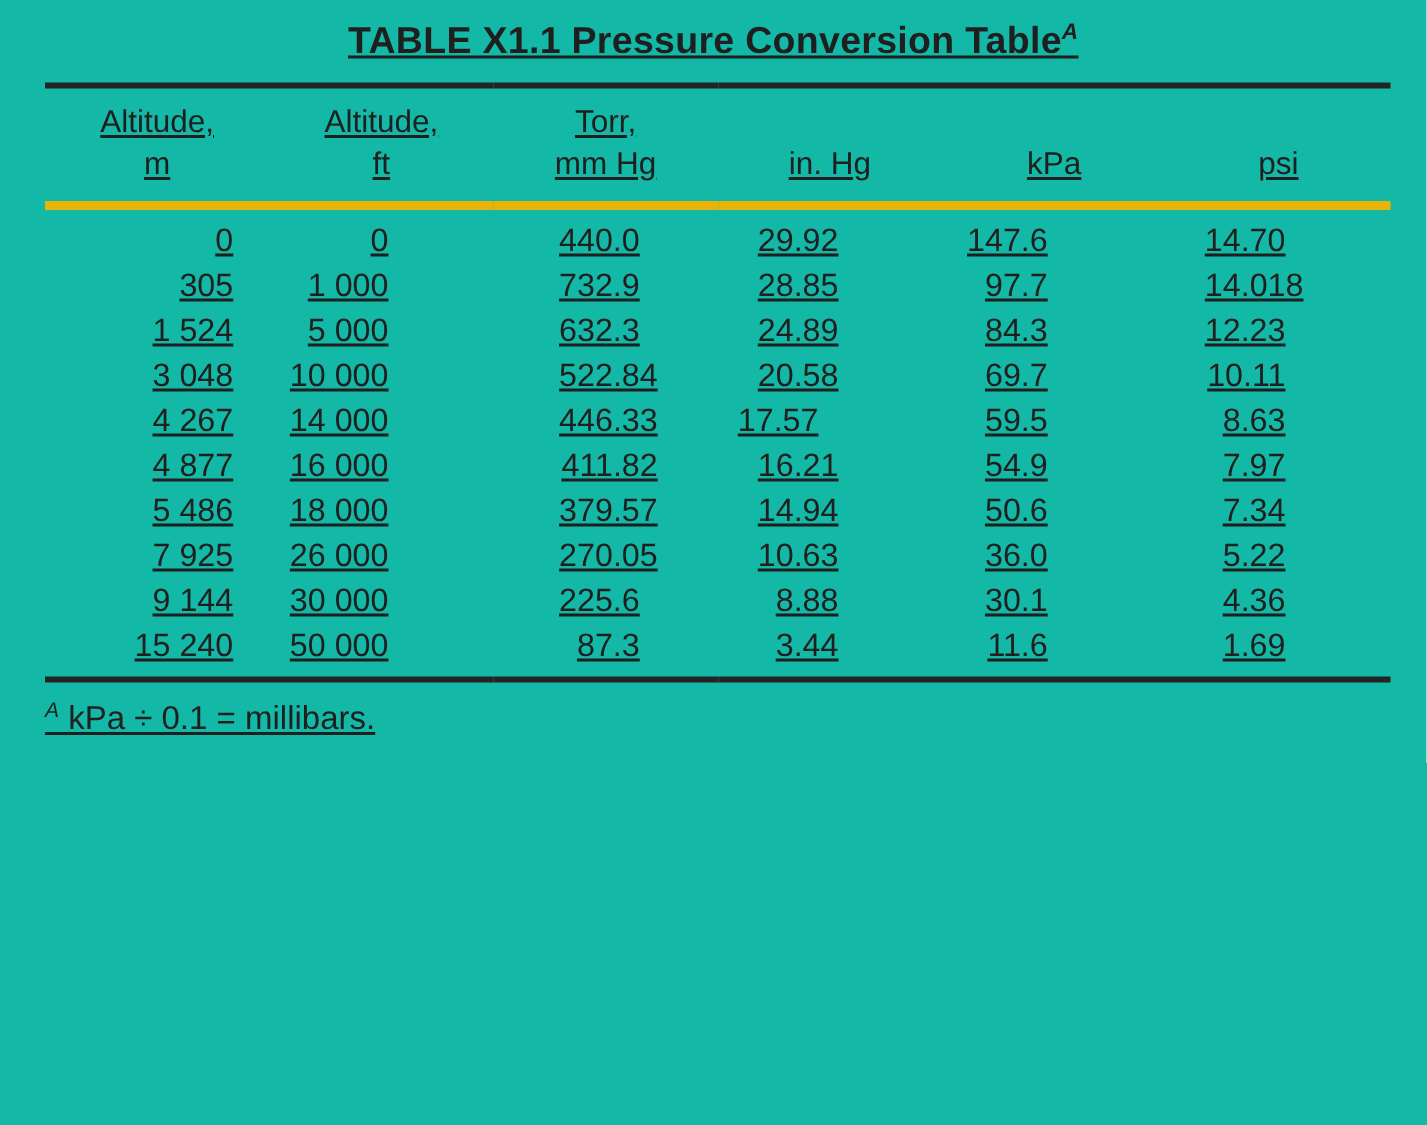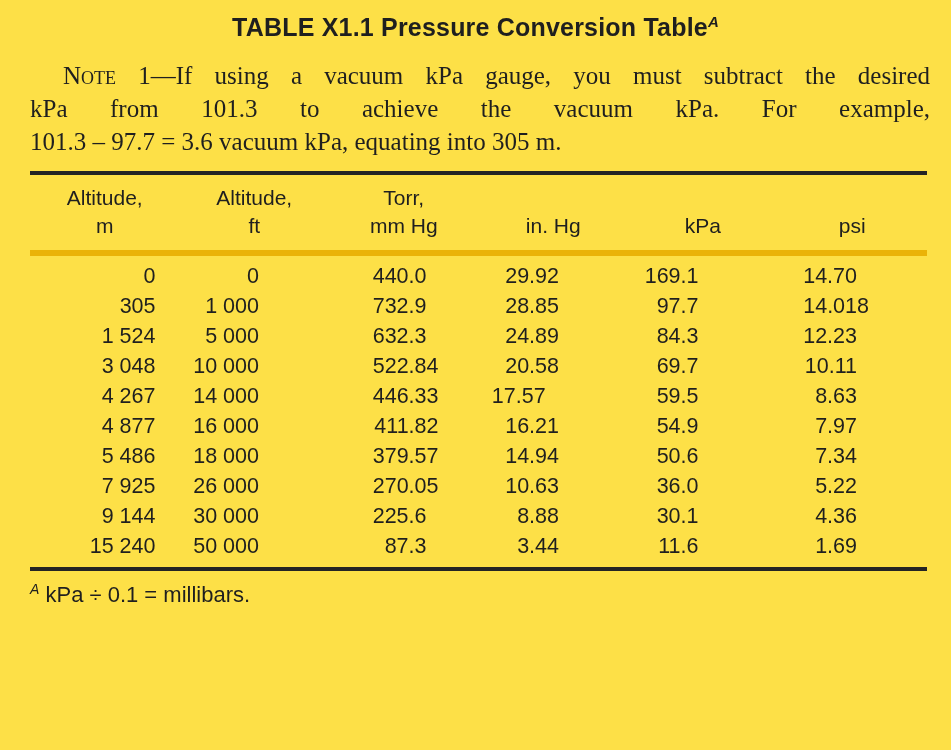--- a/index.html
+++ b/index.html
@@ -1,24 +1,25 @@
 <!DOCTYPE html>
 <html><head>
 <meta charset="utf-8">
 <style>
   html,body{margin:0;padding:0;background:#ffffff;}
   .page{
     position:relative;
     width:951px;height:750px;
-    background:#fde047;
+    background:#14b8a6;
     color:#1f1f1f;
     font-family:"Liberation Sans",sans-serif;
     box-sizing:border-box;
     padding-top:13px;
     overflow:hidden;
+    text-decoration:underline;
   }
   .title{
     text-align:center;
     font-size:25px;
     font-weight:700;
     letter-spacing:.2px;
   }
   .title sup{
     font-size:15px;
     font-style:italic;
@@ -76,25 +77,20 @@
 </style>
 </head>
 <body>
 
 <div class="page">
 
   <div class="title">
     <span>TABLE X1.1 Pressure Conversion Table</span><sup>A</sup>
   </div>
 
-  <div class="note">
-    <div class="ln1 j"><span class="sc">Note</span><span> 1—If using a vacuum kPa gauge, you must subtract the desired</span></div>
-    <div class="j">kPa from 101.3 to achieve the vacuum kPa. For example,</div>
-    <div>101.3 – 97.7 = 3.6 vacuum kPa, equating into 305 m.</div>
-  </div>
 
   <table class="conv">
     <colgroup>
       <col style="width:149.5px">
         <col style="width:149.5px">
         <col style="width:149.5px">
       <col style="width:149.5px">
         <col style="width:149.5px">
         <col style="width:149.5px">
     </colgroup>
@@ -125,21 +121,21 @@
             <div class="h2">psi</div>
           </th>
       </tr>
     </thead>
     <tbody>
       <tr>
         <td style="padding-right: 24px;">0</td>
         <td style="padding-right: 70px;">0</td>
         <td style="padding-right: 52px;">440.0</td>
         <td style="padding-right: 69px;">29.92</td>
-        <td style="padding-right: 79px;">169.1</td>
+        <td style="padding-right: 79px;">147.6</td>
         <td style="padding-right: 70px;">14.70</td>
       </tr>
       <tr>
         <td style="padding-right: 24px;">305</td>
         <td style="padding-right: 70px;">1 000</td>
         <td style="padding-right: 52px;">732.9</td>
         <td style="padding-right: 69px;">28.85</td>
         <td style="padding-right: 79px;">97.7</td>
         <td style="padding-right: 58px;">14.018</td>
       </tr>

